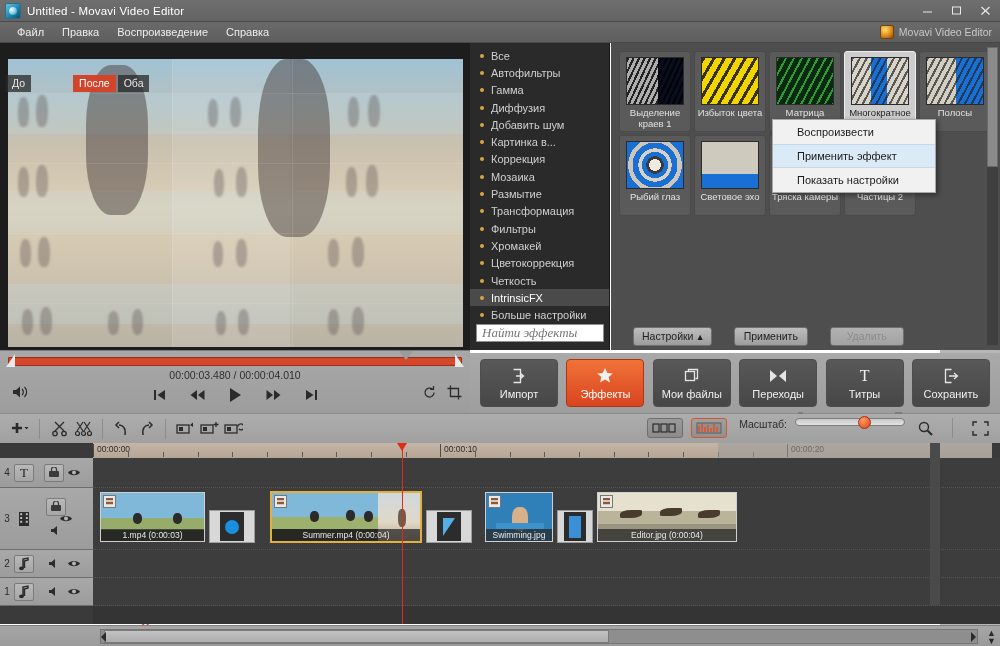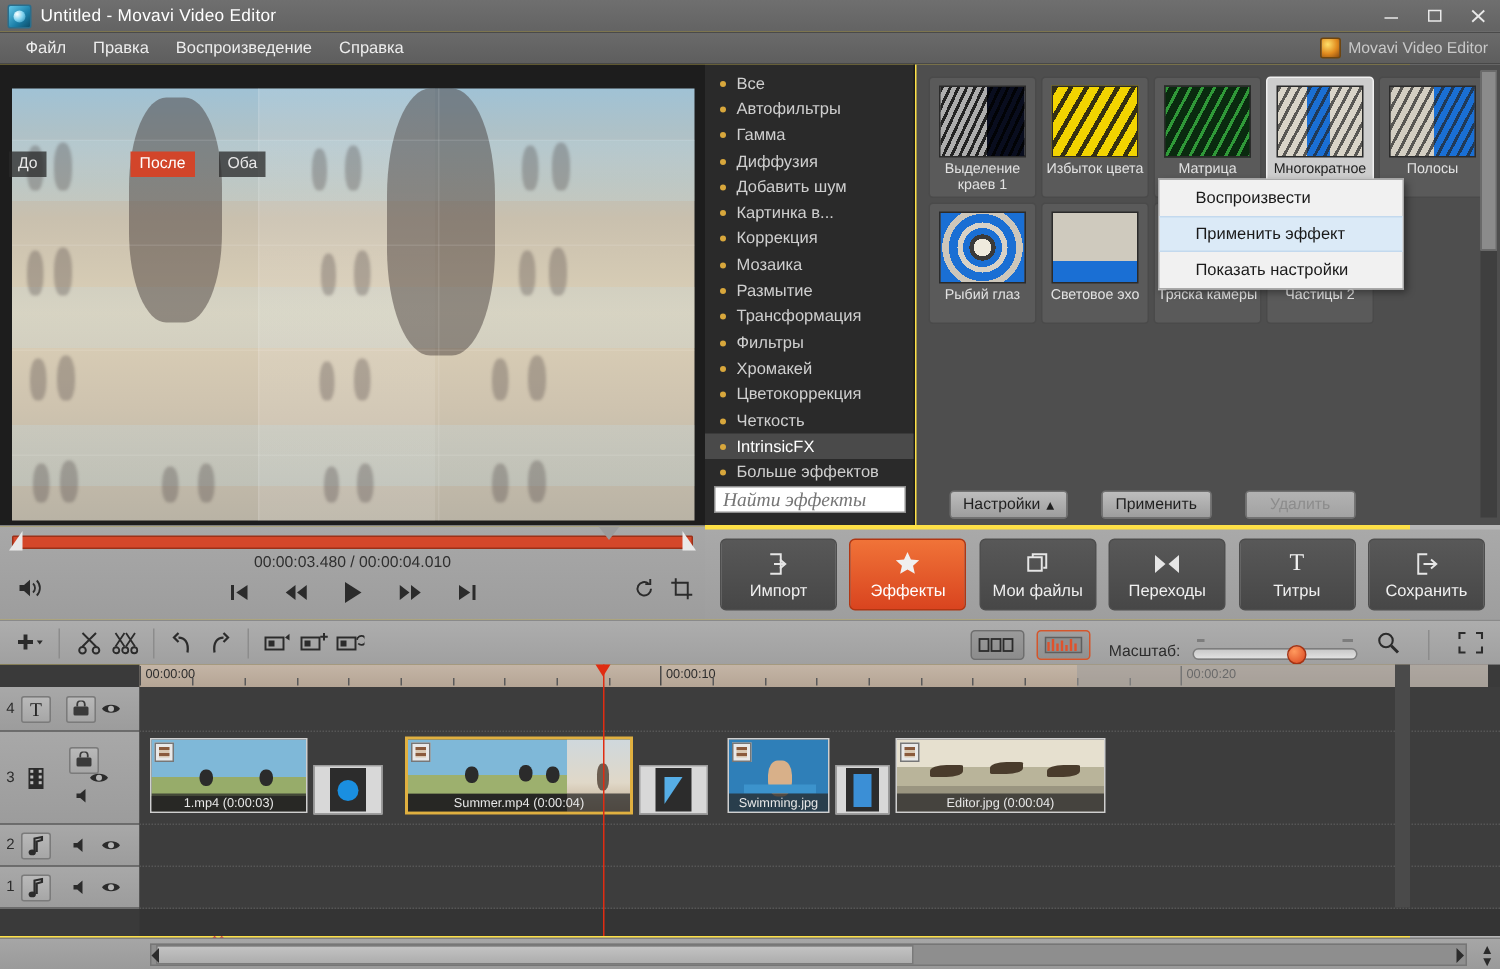--- a/index.html
+++ b/index.html
@@ -4,21 +4,21 @@
 <style>
   * { box-sizing: border-box; margin:0; padding:0; }
   html,body { width:1000px; height:646px; overflow:hidden; }
   body {
     font-family: "Liberation Sans", sans-serif;
     font-size: 11px;
     background: #b7b7b7;
     color: #e6e6e6;
     -webkit-font-smoothing: antialiased;
   }
-  .app { position:relative; width:940px; height:646px; background:#fde047; }
+  .app { position:relative; width:940px; height:646px; background:#ffffff; }
 
   
   .titlebar{
     position:absolute; left:0; top:0; width:1000px; height:22px;
     background:linear-gradient(to bottom,#6f6f6f,#636363);
     border-bottom:1px solid #4a4a4a;
     display:flex; align-items:center;
   }
   .tb-logo{ width:16px;height:16px;margin-left:5px;margin-right:6px;border-radius:2px;
      background:linear-gradient(135deg,#63c7e8,#1b7fa8 60%,#0d4f6b);
@@ -58,21 +58,21 @@
       linear-gradient(to right, rgba(255,255,255,0) 0 36%, rgba(255,255,255,0.10) 36% 62%, rgba(255,255,255,0) 62%),
       linear-gradient(to bottom,#9fc2d6 0%, #c9c0ad 30%, #ddd0b6 52%, #cfc3ae 74%, #b9b3a4 100%);
     filter:saturate(.95);
   }
   
   .pv-sub{position:absolute;border-radius:45% 45% 40% 40%;background:rgba(70,60,58,.30);filter:blur(1px);}
   .pv-sub.big{background:rgba(60,48,46,.45);filter:blur(.4px);}
   .pv-grid-v{position:absolute;top:0;bottom:0;width:1px;background:rgba(255,255,255,.10);}
   .pv-grid-h{position:absolute;left:0;right:0;height:1px;background:rgba(255,255,255,.10);}
 
-  .pv-tabs{ position:absolute; left:6px; top:58px; display:flex; gap:16px; z-index:6;}
+  .pv-tabs{ position:absolute; left:6px; top:32px; display:flex; gap:2px; z-index:6;}
   .pv-tab{ padding:2px 6px 3px; font-size:10.5px; color:#e8e8e8; background:rgba(40,40,40,.75);}
   .pv-tab.sel{ background:#d2452a; color:#fff;margin-left:40px; }
 
   
   .player{
     position:absolute; left:0; top:350px; width:470px; height:63px;
     background:linear-gradient(to bottom,#a8a8a8,#9d9d9d);
     border-top:1px solid #7e7e7e;
   }
   .pl-track{position:absolute;left:8px;right:8px;top:6px;height:9px;background:#d4472a;
@@ -138,21 +138,21 @@
      display:flex;flex-direction:column;align-items:center;justify-content:center;gap:3px;color:#efefef;font-size:11px;}
   .modebtn.on{ background:linear-gradient(to bottom,#f07338,#d9441f); border:1px solid #b03613; color:#fff;}
   .modeicon{height:18px;display:flex;align-items:center;justify-content:center;}
 
   
   .tltoolbar{ position:absolute; left:0; top:413px; width:1000px; height:30px;
      background:linear-gradient(to bottom,#adadad,#a0a0a0); border-top:1px solid #8a8a8a;
      display:flex; align-items:center;}
   .tlsep{ width:1px;height:20px;background:#8c8c8c;margin:0 7px;}
   .tli{ width:24px;height:22px;display:flex;align-items:center;justify-content:center;color:#303030;}
-  .tlright{ margin-left:auto; display:flex;align-items:flex-end;gap:8px;padding-right:8px;}
+  .tlright{ margin-left:auto; display:flex;align-items:flex-start;gap:8px;padding-right:8px;}
   .viewbtn{ width:36px;height:20px;border:1px solid #6e6e6e;border-radius:3px;display:flex;align-items:center;
      justify-content:center;background:linear-gradient(to bottom,#9a9a9a,#8c8c8c);}
   .viewbtn.on{ border:1px solid #d4562c; background:linear-gradient(to bottom,#a0a0a0,#909090);}
   .zoomlabel{ font-size:10.5px;color:#2c2c2c;margin-left:4px;}
   .slider{ position:relative; width:110px;height:8px;background:linear-gradient(to bottom,#c8c8c8,#e2e2e2);
      border:1px solid #7d7d7d;border-radius:4px;}
   .slider .knob{ position:absolute;left:62px;top:-3px;width:13px;height:13px;border-radius:50%;
      background:radial-gradient(circle at 35% 30%,#ff9a5e,#d9441f);border:1px solid #a43314;}
   .slider .tickL{position:absolute;left:2px;top:-7px;width:5px;height:2px;background:#7d7d7d;}
   .slider .tickR{position:absolute;right:2px;top:-7px;width:7px;height:2px;background:#7d7d7d;}
@@ -400,21 +400,21 @@
     <div class="cat">
         <span class="dot"></span>
         <span>Четкость</span>
       </div>
     <div class="cat sel">
         <span class="dot"></span>
         <span>IntrinsicFX</span>
       </div>
     <div class="cat">
         <span class="dot"></span>
-        <span>Больше эффектов</span>
+        <span>Больше настройки</span>
       </div>
     <div class="searchwrap">
       <input placeholder="Найти эффекты" style="">
     </div>
   </div>
   <div class="clearx">✖</div>
 
   <div class="fxpane">
     <div class="fxgrid">
 

